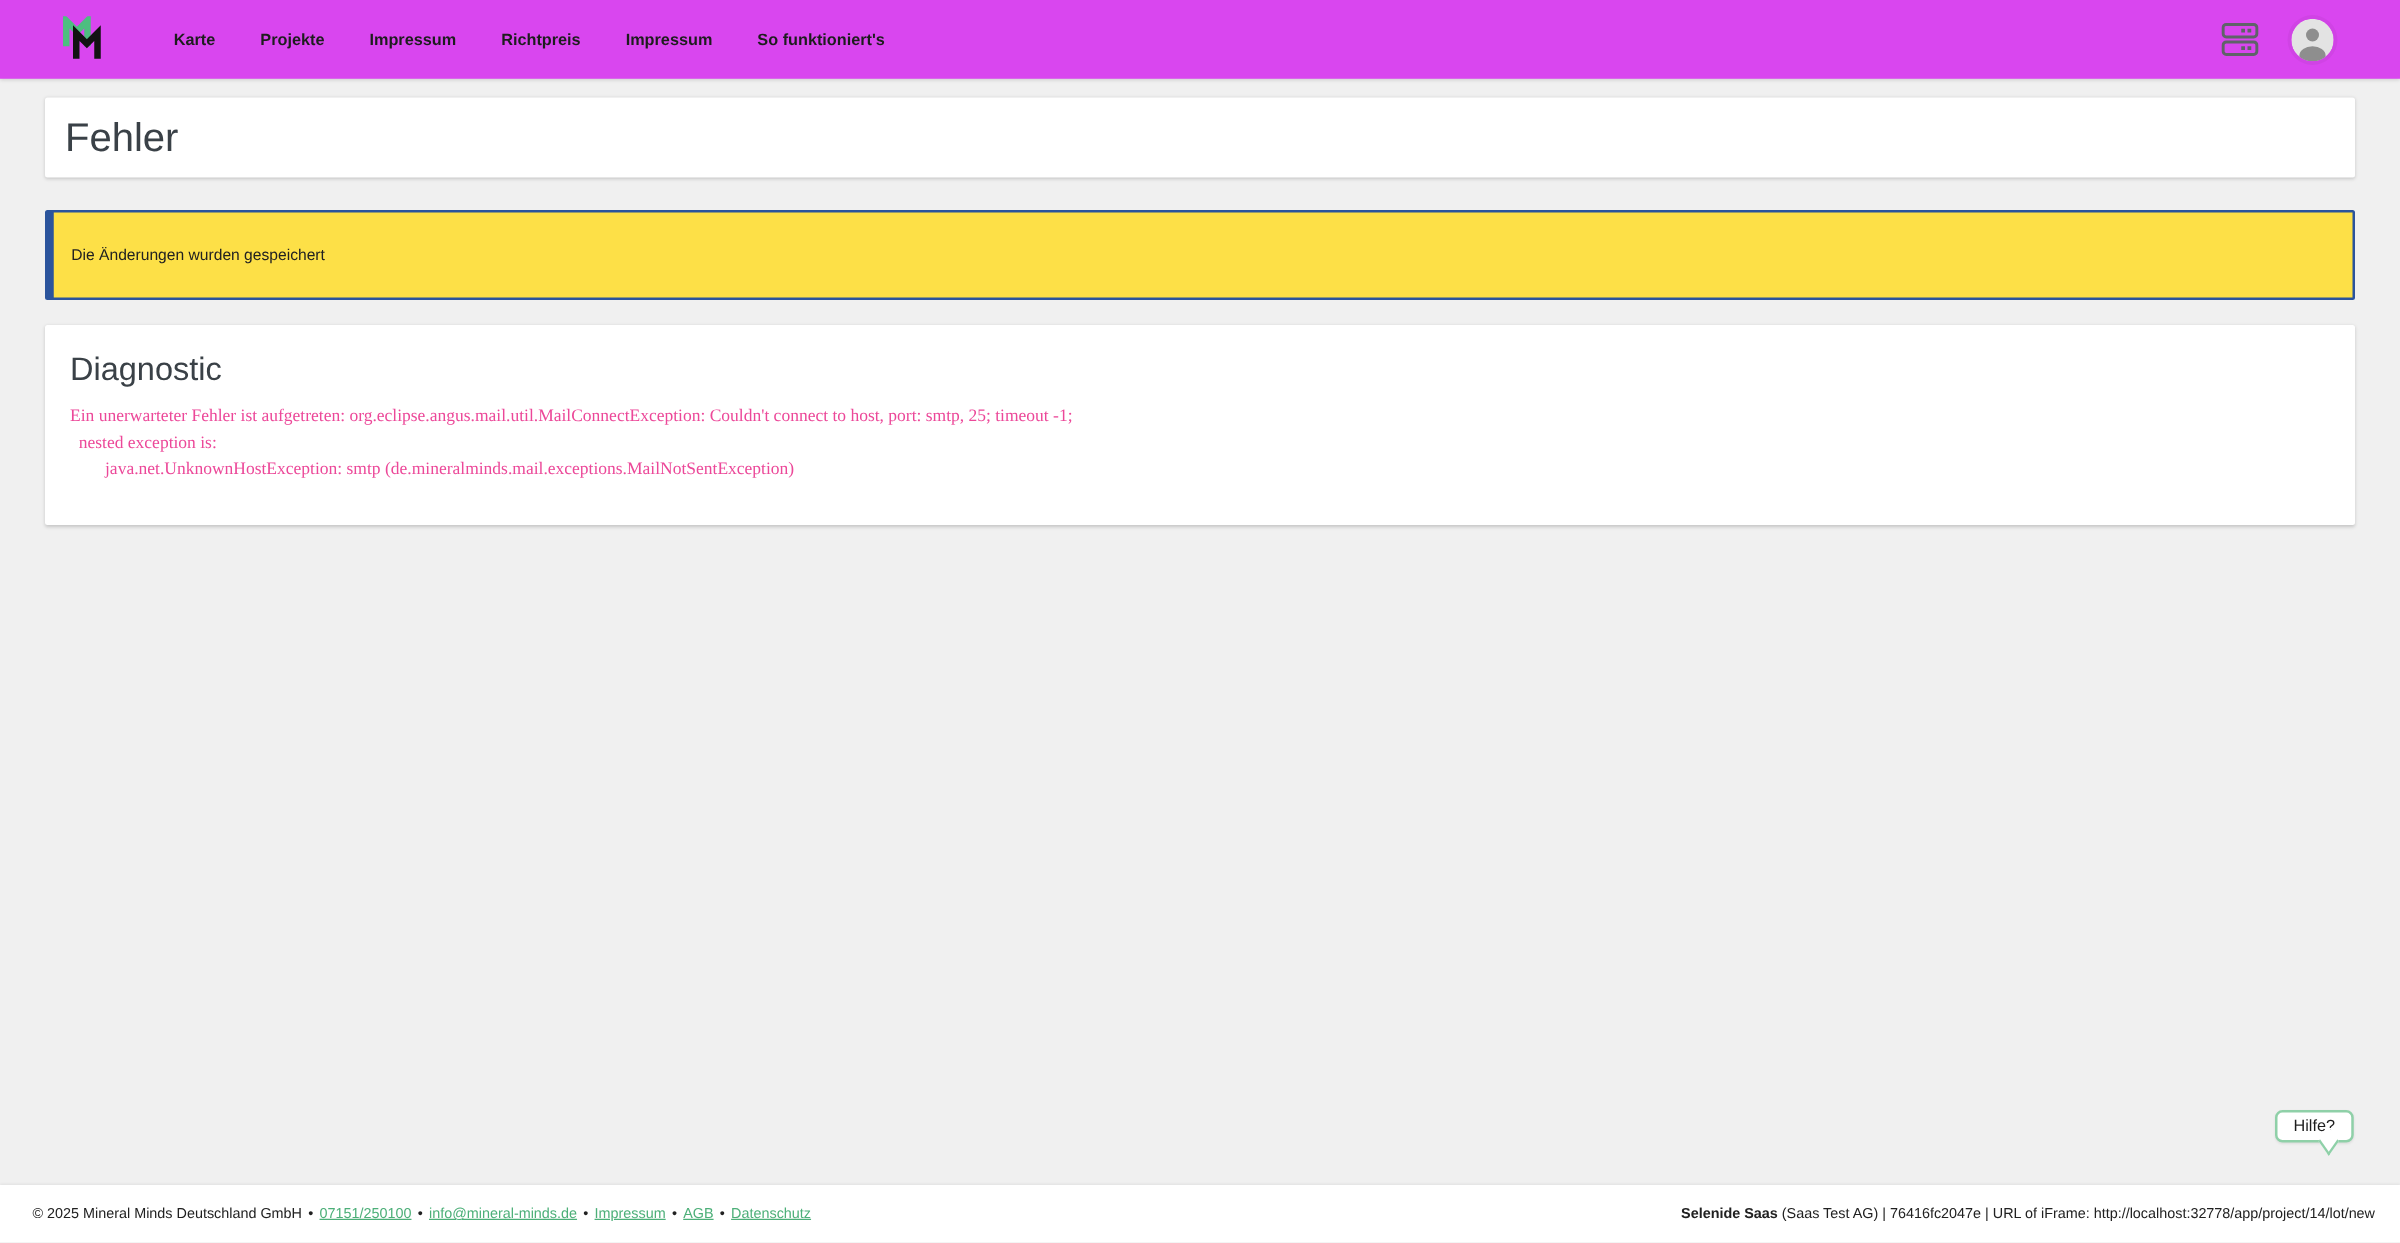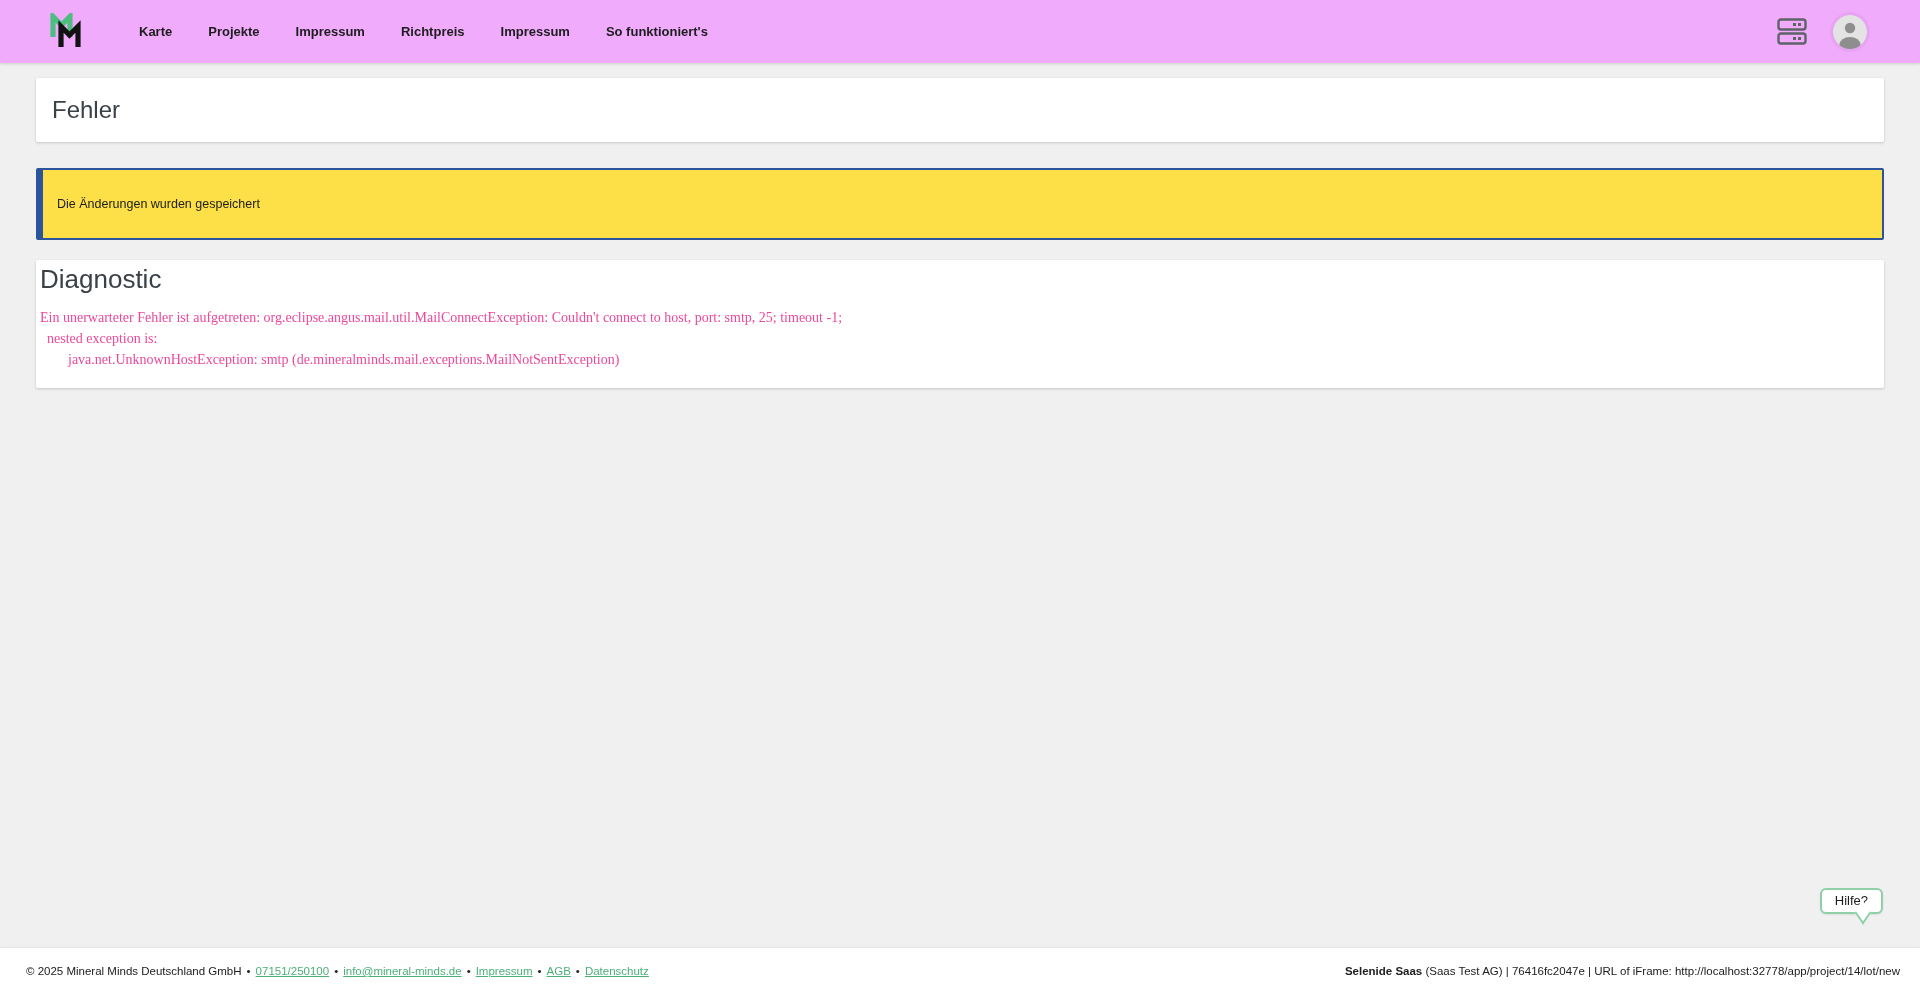--- a/index.html
+++ b/index.html
@@ -9,21 +9,21 @@
     margin: 0;
     font-family: "Liberation Sans", sans-serif;
     background: #f0f0f0;
     color: #212121;
   }
   .app { display: flex; flex-direction: column; min-height: 100vh; }
 
   
   .navbar {
     height: 63px;
-    background: #f0abfc;
+    background: #d946ef;
     display: flex;
     align-items: center;
     padding: 0 53px 0 50px;
     box-shadow: 0 1px 3px rgba(0,0,0,.14);
     position: relative;
     z-index: 2;
     flex: 0 0 auto;
   }
   .logo { display: flex; align-items: center; margin-right: 58px; cursor: pointer; }
   .logo svg .m-green { stroke: var(--accent-green, #4DBE80); }
@@ -48,21 +48,21 @@
   
   .main { flex: 1 1 auto; padding: 15px 36px 0; }
   .card {
     background: #fff;
     border-radius: 2px;
     box-shadow: 0 1px 3px rgba(0,0,0,.18);
   }
   .title-card { padding: 14px 16px; margin-bottom: 26px; }
   .page-title {
     margin: 0;
-    font-size: 24px;
+    font-size: 32px;
     font-weight: 400;
     line-height: 36px;
     color: #3a4147;
   }
   .alert {
     background: #fde047;
     border-style: solid;
     border-radius: 2px;
     padding: 26px 14px;
     font-size: 12.5px;
@@ -77,21 +77,21 @@
     border-color: var(--warning-border, #E9A800);
     border-width: 2px 2px 2px 7px;
     margin-bottom: 26px;
   }
   .inline-link {
     color: var(--link-blue, #4274D9);
     text-decoration: none;
     margin-left: 10px;
     cursor: pointer;
   }
-  .diagnostic-card { padding: 4px; }
+  .diagnostic-card { padding: 20px; }
   .diagnostic-title {
     margin: 0;
     font-size: 26px;
     font-weight: 400;
     line-height: 31px;
     color: #3a4147;
   }
   .diagnostic-message {
     font-family: Liberation Serif, serif;
     font-size: 14px;

